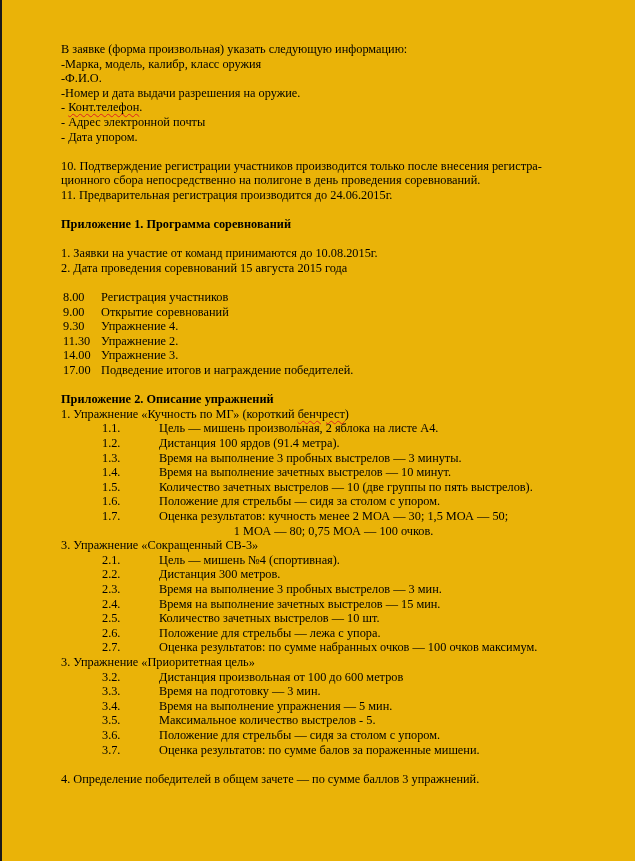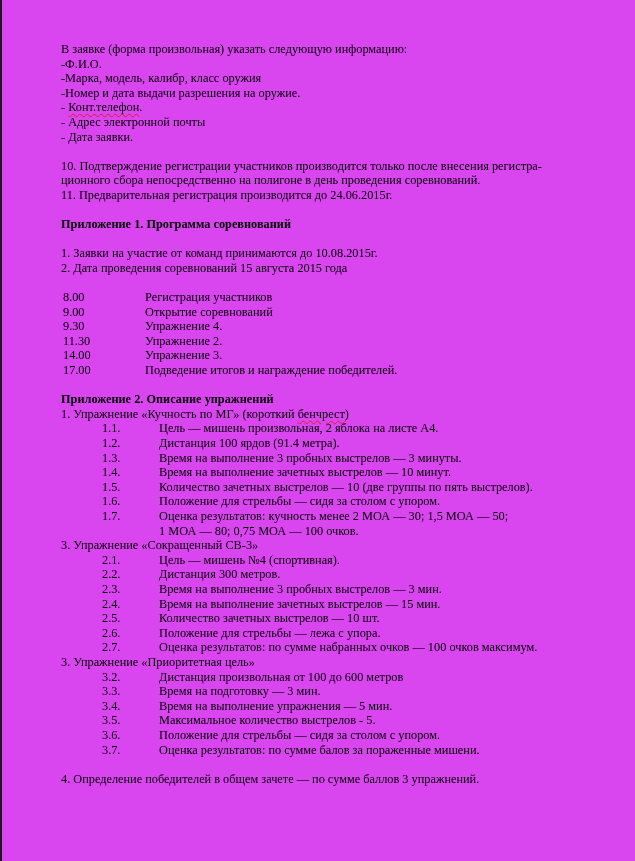--- a/index.html
+++ b/index.html
@@ -3,50 +3,50 @@
   <meta charset="utf-8">
   <style>
     html, body { margin: 0; padding: 0; background: #ffffff; }
     body {
       width: 635px; height: 861px; position: relative; overflow: hidden;
       font-family: "Liberation Serif", "DejaVu Serif", serif;
       font-size: 12.3px; color: #000;
     }
     .page {
       position: absolute; left: 0; top: 0; width: 633px; height: 861px;
-      border-left: 2px solid #1a1a1a; background: #d946ef;
+      border-left: 2px solid #1a1a1a; background: #eab308;
     }
     .content {
       position: absolute; left: 59px; top: 42px; width: 520px;
       line-height: 14.6px;
     }
     .line { white-space: nowrap; height: 14.6px; }
     .blank { height: 14.6px; }
     .bold { font-weight: bold; }
     .spell { text-decoration: underline wavy #e02020; text-decoration-thickness: 1px; text-underline-offset: 2px; }
-    .sched { display: flex; gap: 44px; }
+    .sched { display: flex; }
     .sched .t { width: 38px; padding-left: 2px; }
     .sub { display: flex; padding-left: 41px; }
     .sub .n { width: 57px; }
     .sub .txt { white-space: nowrap; }
-    .sub .cont { display: block; }
+    .sub .cont { display: block; text-align: center; }
   </style>
 </head>
 <body>
 
 <div class="page">
   <div class="content">
 
     <div class="line">В заявке (форма произвольная) указать следующую информацию:</div>
+    <div class="line">-Марка, модель, калибр, класс оружия</div>
     <div class="line">-Ф.И.О.</div>
-    <div class="line">-Марка, модель, калибр, класс оружия</div>
     <div class="line">-Номер и дата выдачи разрешения на оружие.</div>
     <div class="line"><span>- </span><span class="spell">Конт.телефон</span><span>.</span></div>
     <div class="line">- Адрес электронной почты</div>
-    <div class="line">- Дата заявки.</div>
+    <div class="line">- Дата упором.</div>
     <div class="blank"></div>
 
     <div class="line">10. Подтверждение регистрации участников производится только после внесения регистра-</div>
     <div class="line">ционного сбора непосредственно на полигоне в день проведения соревнований.</div>
     <div class="line">11. Предварительная регистрация производится до 24.06.2015г.</div>
     <div class="blank"></div>
 
     <div class="line bold">Приложение 1. Программа соревнований</div>
     <div class="blank"></div>
     <div class="line">1. Заявки на участие от команд принимаются до 10.08.2015г.</div>

